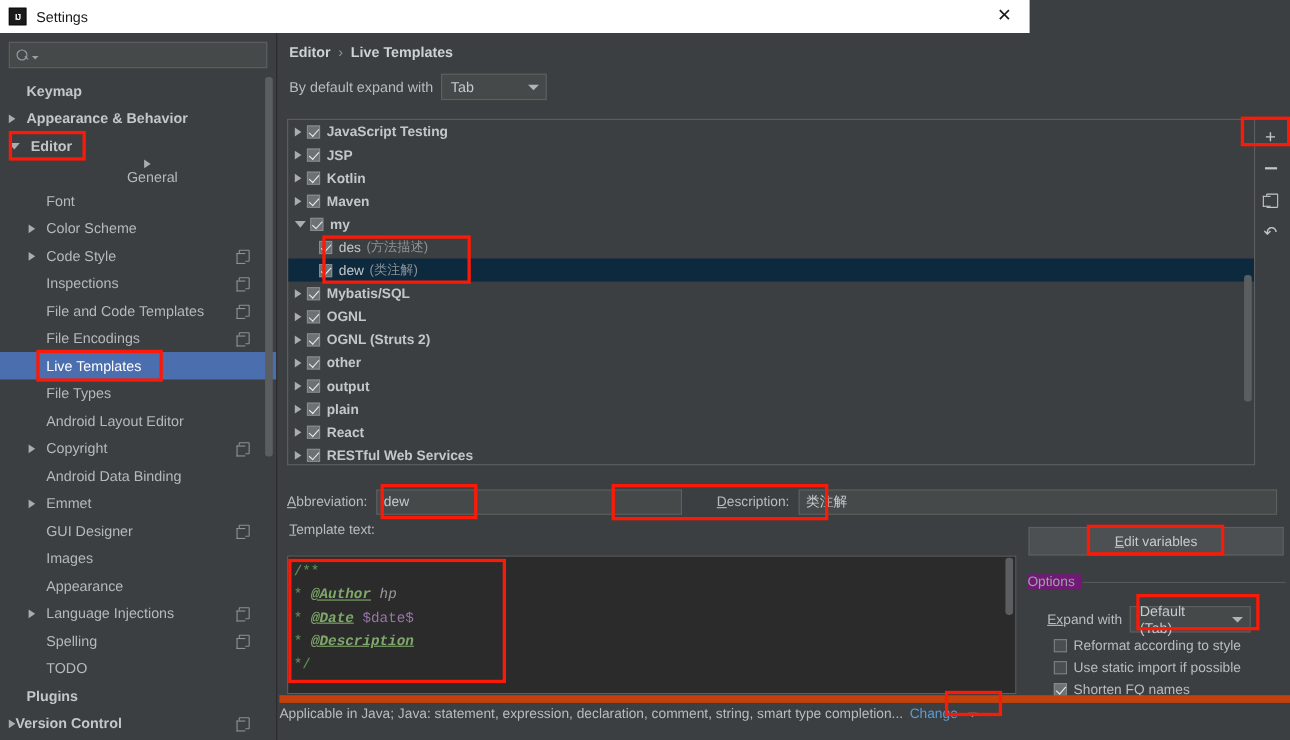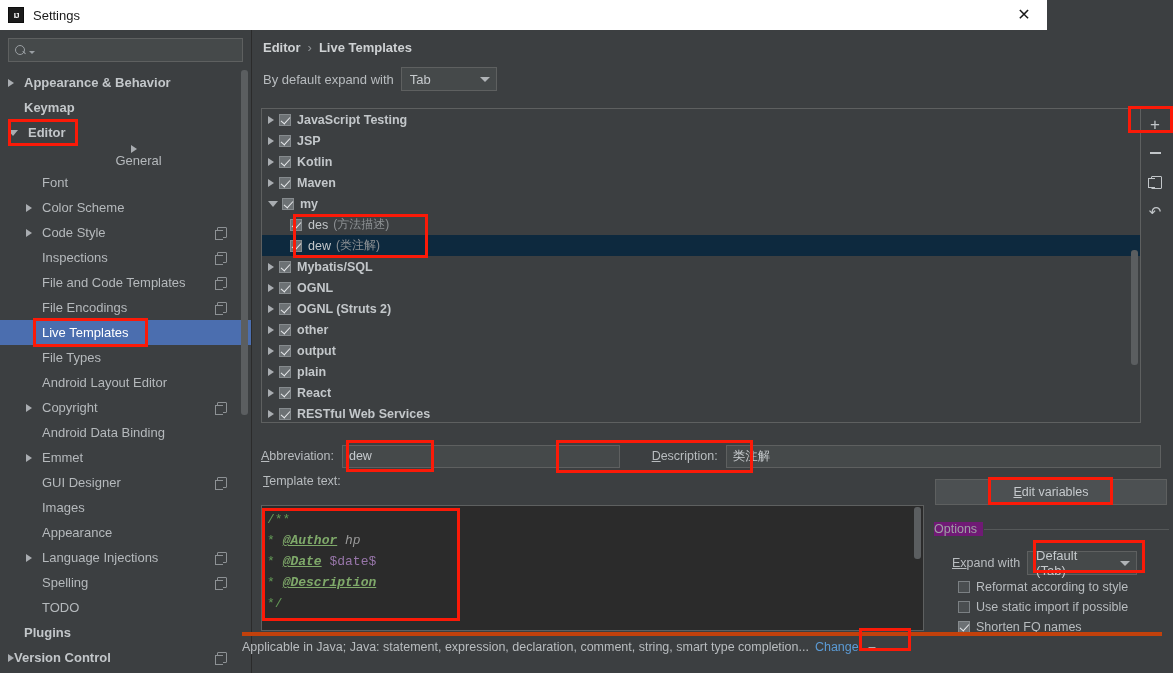--- a/index.html
+++ b/index.html
@@ -8,21 +8,21 @@
     font-family: "Liberation Sans", sans-serif;
     font-size: 12px;
     background: #3c3f41;
     color: #bbbbbb;
     overflow: hidden;
   }
   #app { position: relative; width: 1173px; height: 673px; }
 
   
   .titlebar {
-    position: absolute; left: 0; top: 0; width: 1047px; height: 30px;
+    position: absolute; left: 0; top: 0; width: 936px; height: 30px;
     background: #ffffff; display: flex; align-items: center;
   }
   .tb-logo {
     width: 16px; height: 16px; margin-left: 8px; flex: 0 0 auto;
     background: #1b1b1b; border: 1px solid #0d0d0d;
     display: flex; align-items: center; justify-content: center;
     color: #ffffff; font-size: 8px; font-weight: bold;
     font-family: "Liberation Sans", sans-serif; letter-spacing: -1px;
   }
   .tb-title {
@@ -259,23 +259,23 @@
   .opt-chk.on { background: #6c7174; border-color: #868b8e; }
   .opt-chk.on::after {
     content: ""; position: absolute; left: 3px; top: 0px;
     width: 4px; height: 8px; border: solid #e8eaec;
     border-width: 0 1.6px 1.6px 0; transform: rotate(42deg);
   }
   .opt-chk-row .lbl { font-size: 12.5px; color: #b8bcbf; }
 
   
   .statusbar {
-    position: absolute; left: 242px; top: 632px; width: 920px; height: 26px;
+    position: absolute; left: 254px; top: 632px; width: 920px; height: 26px;
     display: flex; align-items: center; 
-    border-top: 4px solid #c2410c;
+    border-top: 7px solid #c2410c;
   }
   .status-txt { font-size: 12.5px; color: #b8bcbf; }
   .change-link {
     font-size: 12.5px; color: #5b9bd5; margin-left: 6px; text-decoration: none;
   }
   .change-caret {
     width: 0; height: 0; margin-left: 9px; margin-top: 3px;
     border-left: 4px solid transparent; border-right: 4px solid transparent;
     border-top: 4px solid #a9adb1;
   }
@@ -300,26 +300,26 @@
   <div class="sidebar">
     <div class="search-wrap">
       <div class="search-box">
         <span class="search-icon"></span>
         <span class="search-caret"></span>
         <input class="search-input" type="text" placeholder="" style="">
       </div>
     </div>
     <div class="tree" id="nav-tree">
         <div class="nav-item l0" style="padding-left: 8px;">
+          <span class="arrow hidden"></span>
+          <span class="nav-label" style="margin-left: 10px;">Keymap</span>
+        </div>
+        <div class="nav-item l0" style="padding-left: 8px;">
           <span class="arrow"></span>
           <span class="nav-label" style="margin-left: 10px;">Appearance &amp; Behavior</span>
-        </div>
-        <div class="nav-item l0" style="padding-left: 8px;">
-          <span class="arrow hidden"></span>
-          <span class="nav-label" style="margin-left: 10px;">Keymap</span>
         </div>
         <div class="nav-item l0" style="padding-left: 8px;">
           <span class="arrow down"></span>
           <span class="nav-label" style="margin-left: 10px;">Editor</span>
         </div>
         <div class="nav-item l1" style="padding-left: 26px; flex-direction: column;">
           <span class="arrow"></span>
           <span class="nav-label" style="margin-left: 10px;">General</span>
         </div>
         <div class="nav-item l1" style="padding-left: 26px;">

